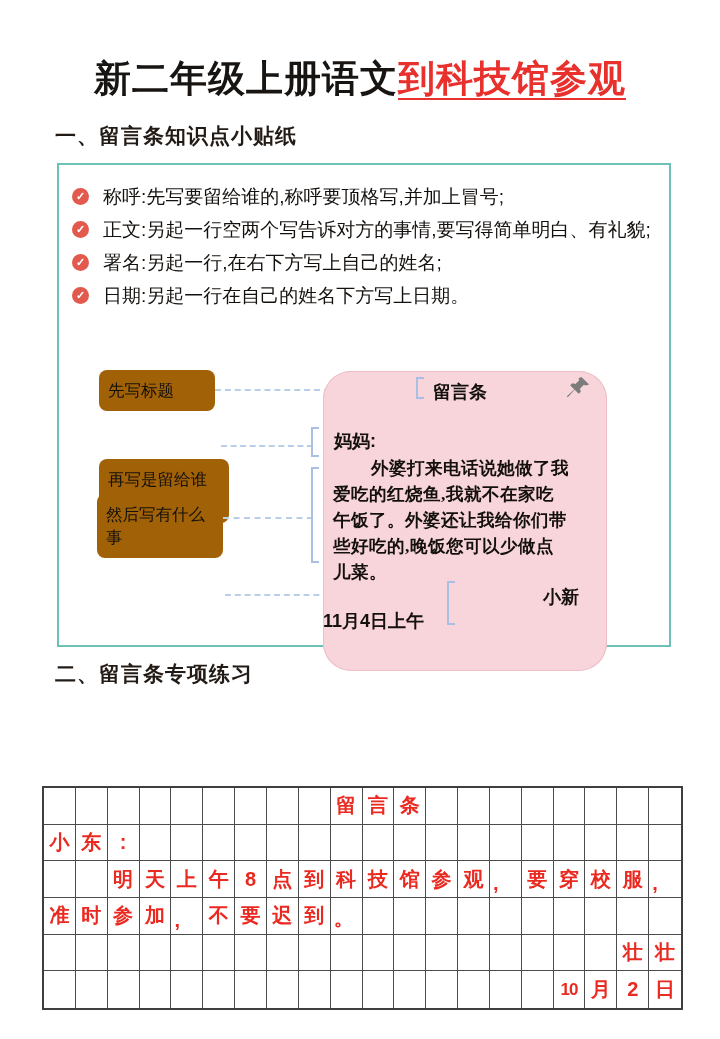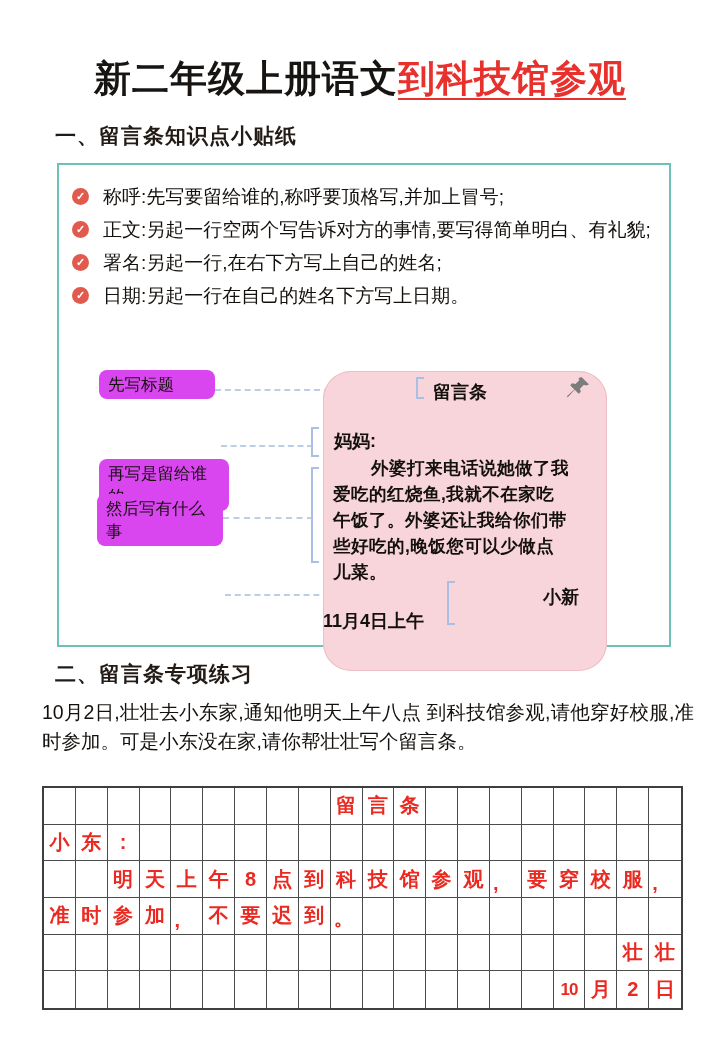--- a/index.html
+++ b/index.html
@@ -43,22 +43,22 @@
   }
   .check-badge {
     flex:none; width:17px; height:17px; margin-top:8px;
     background:#e25a4d; border-radius:50%;
     color:#ffffff; font-size:11px; line-height:17px; text-align:center;
     font-weight:bold;
   }
 
   
   .flow-label {
-    position:absolute; background:#d946ef; border-radius:8px;
-    padding:3px 9px; font-size:16.5px; line-height:23px; color:#14100d;
+    position:absolute; background:#a16207; border-radius:8px;
+    padding:9px 9px; font-size:16.5px; line-height:23px; color:#14100d;
   }
   .lbl-0 { left:40px;  top:205px; width:116px; }
   .lbl-1 { left:40px;  top:258px; width:130px;margin-top:36px; }
   .lbl-2 { left:38px;  top:329px; width:126px; }
   .lbl-3 { left:38px;  top:403px; width:128px; }
 
   .connector { position:absolute; height:0; border-top:2px dashed #b9cfe8; }
   .con-0 { left:156px; top:224px; width:204px; }
   .con-1 { left:162px; top:280px; width:92px;  }
   .con-2 { left:164px; top:352px; width:90px;  }
@@ -81,21 +81,21 @@
   }
   .pin { position:absolute; top:4px; right:16px; width:26px; height:26px; }
   .note-title {
     margin:10px 0 0 110px; font-size:18px; font-weight:bold; color:#14100d;
     line-height:22px;
   }
   .note-salutation {
     margin:26px 0 0 11px; font-size:18px; font-weight:bold; color:#14100d;
     line-height:24px;
   }
-  .note-body { padding:2px 16px 0 10px; }
+  .note-body { padding:2px 16px 0 10px;font-family:Liberation Serif, serif; }
   .note-body .bline {
     font-size:17.5px; font-weight:bold; color:#14100d; line-height:26px;
     letter-spacing:0.5px; white-space:nowrap;
   }
   .note-body .bline.indent { padding-left:38px; }
   .note-signature {
     text-align:right; padding-right:28px; font-size:18px; font-weight:bold;
     line-height:24px; color:#14100d;
   }
   .note-date {
@@ -186,21 +186,20 @@
       <div class="note-date">11月4日上午</div>
     </div>
 
     <div class="bracket br-title"></div>
     <div class="bracket br-salut"></div>
     <div class="bracket br-body"></div>
     <div class="bracket br-sign"></div>
   </div>
 
   <h2 class="sec-heading two">二、留言条专项练习</h2>
-  <p class="exercise-prompt">10月2日,壮壮去小东家,通知他明天上午八点 到科技馆参观,请他穿好校服,准时参加。可是小东没在家,请你帮壮壮写个留言条。</p>
 
   <div class="practice-grid">
       <div class="cell"></div>
       <div class="cell"></div>
       <div class="cell"></div>
       <div class="cell"></div>
       <div class="cell"></div>
       <div class="cell"></div>
       <div class="cell"></div>
       <div class="cell"></div>

